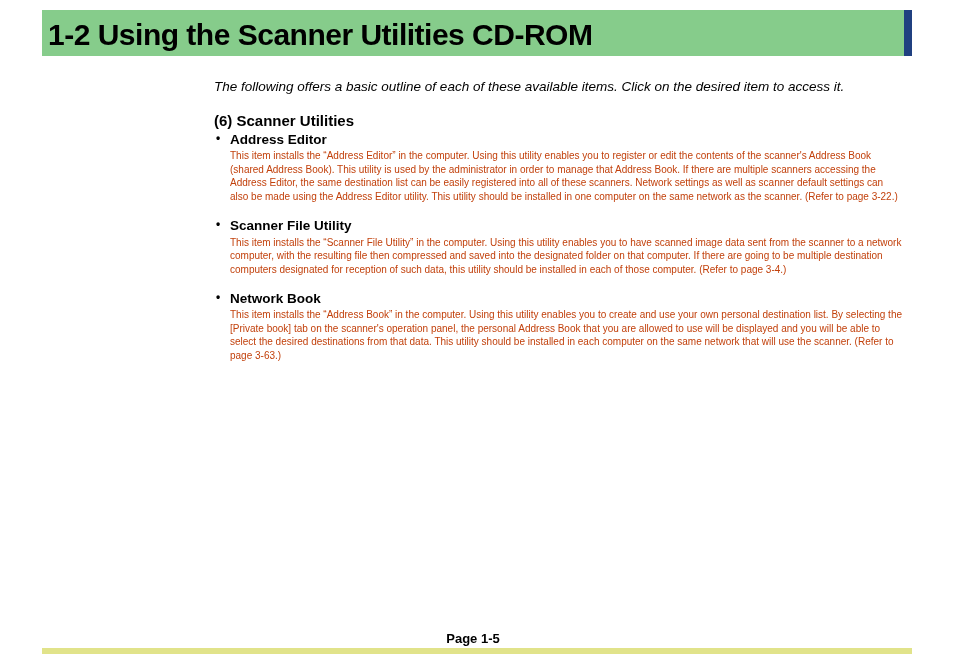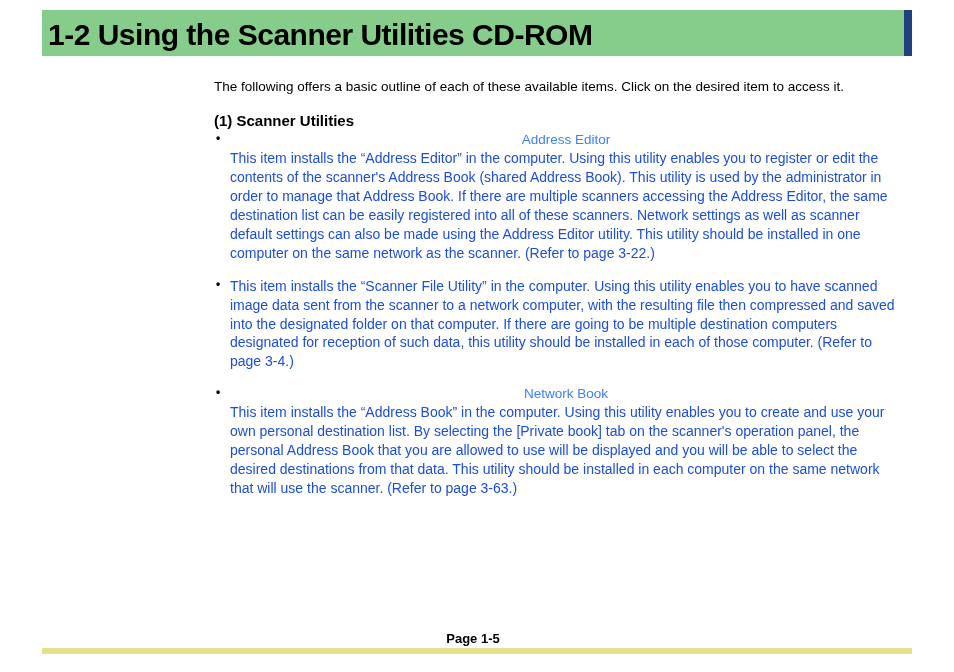--- a/index.html
+++ b/index.html
@@ -30,20 +30,21 @@
   }
   .content {
     margin-left: 172px;
     margin-right: 10px;
   }
   .intro {
     font-size: 13.5px;
     color: #000;
     margin-bottom: 16px;
     line-height: 1.35;
+    font-style: italic;
   }
   .section-head {
     font-size: 15px;
     font-weight: bold;
     color: #000;
     margin-bottom: 2px;
   }
   .item {
     margin-bottom: 14px;
     padding-left: 16px;
@@ -52,28 +53,27 @@
   .item .bullet {
     position: absolute;
     left: 2px;
     top: 0;
     font-size: 12px;
     font-weight: bold;
     color: #000;
   }
   .item-title {
     font-size: 13.5px;
-    font-weight: normal;
-    color: #3b82f6;
+    font-weight: bold;
+    color: #000000;
     line-height: 1.35;
-    text-align: center;
   }
   .item-body {
-    font-size: 14px;
-    color: #1d4ed8;
+    font-size: 10px;
+    color: #c2410c;
     line-height: 1.35;
   }
   .footer-bar {
     position: absolute;
     left: 42px;
     right: 42px;
     bottom: 18px;
     height: 6px;
     background: #e1e38a;
   }
@@ -97,30 +97,31 @@
 <body>
 
 <div class="page">
   <div class="title-bar">
     <h1>1-2  Using the Scanner Utilities CD-ROM</h1>
   </div>
 
   <div class="content">
     <p class="intro">The following offers a basic outline of each of these available items. Click on the desired item to access it.</p>
 
-    <div class="section-head">(1) Scanner Utilities</div>
+    <div class="section-head">(6) Scanner Utilities</div>
 
     <div class="item">
       <span class="bullet">•</span>
       <div class="item-title">Address Editor</div>
       <div class="item-body">This item installs the “Address Editor” in the computer. Using this utility enables you to register or edit the contents of the scanner's Address Book (shared Address Book). This utility is used by the administrator in order to manage that Address Book. If there are multiple scanners accessing the Address Editor, the same destination list can be easily registered into all of these scanners. Network settings as well as scanner default settings can also be made using the Address Editor utility. This utility should be installed in one computer on the same network as the scanner. (Refer to page 3-22.)</div>
     </div>
 
     <div class="item">
       <span class="bullet">•</span>
+      <div class="item-title">Scanner File Utility</div>
       <div class="item-body">This item installs the “Scanner File Utility” in the computer. Using this utility enables you to have scanned image data sent from the scanner to a network computer, with the resulting file then compressed and saved into the designated folder on that computer. If there are going to be multiple destination computers designated for reception of such data, this utility should be installed in each of those computer. (Refer to page 3-4.)</div>
     </div>
 
     <div class="item">
       <span class="bullet">•</span>
       <div class="item-title">Network Book</div>
       <div class="item-body">This item installs the “Address Book” in the computer. Using this utility enables you to create and use your own personal destination list. By selecting the [Private book] tab on the scanner's operation panel, the personal Address Book that you are allowed to use will be displayed and you will be able to select the desired destinations from that data. This utility should be installed in each computer on the same network that will use the scanner. (Refer to page 3-63.)</div>
     </div>
   </div>
 </div>

